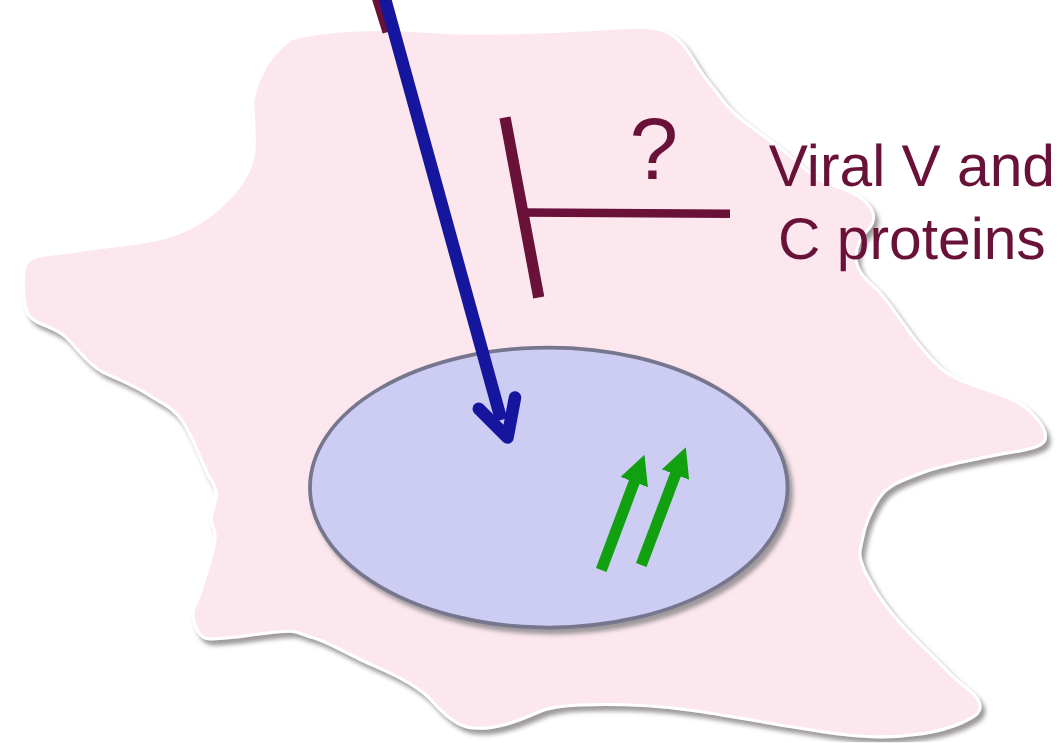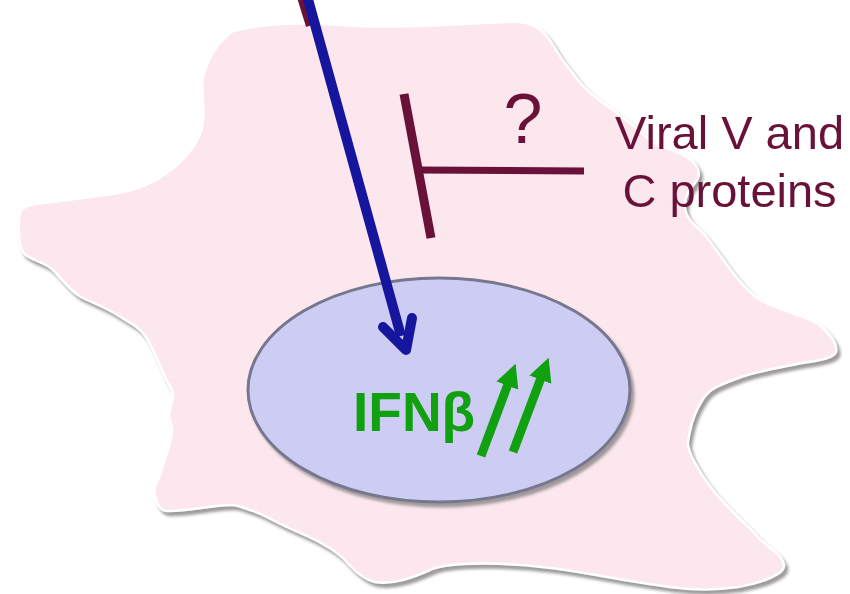--- a/index.html
+++ b/index.html
@@ -140,14 +140,13 @@
     </g>
   </svg>
 
   <div class="label qmark">?</div>
 
   <div class="label viral">
     <div>Viral V and</div>
     <div>C proteins</div>
   </div>
 
-  <div class="label ifnb">IFNβ</div>
 </div>
 
 </body></html>

